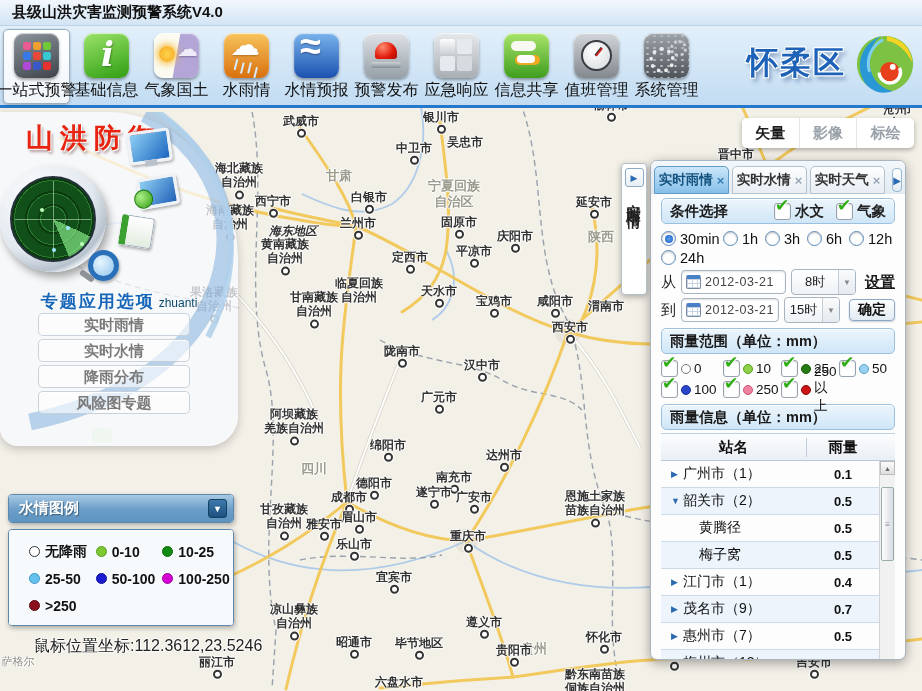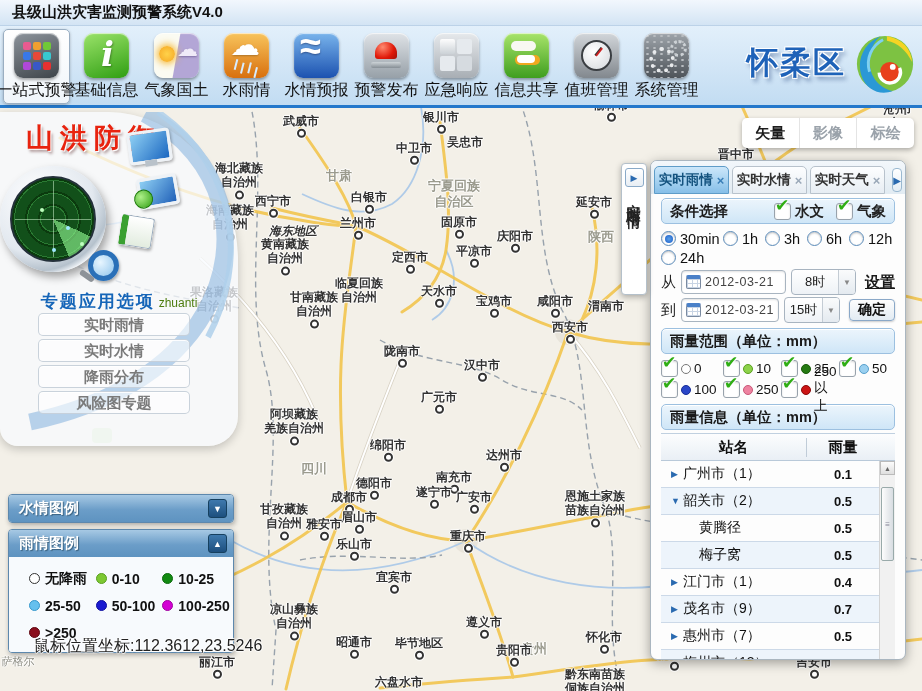--- a/index.html
+++ b/index.html
@@ -92,21 +92,21 @@
   .lp-icon{position:absolute;}
   .monitor-icon{left:128px;top:18px;width:37px;height:27px;border:3px solid #eef2f6;border-radius:4px;background:linear-gradient(135deg,#8fd0f4,#1a66c0);transform:rotate(-8deg);box-shadow:1px 2px 3px rgba(0,0,0,.3);}
   .monitor-icon::after{content:"";position:absolute;left:12px;top:27px;width:12px;height:6px;background:#b9c2ca;}
   .globe-pc-icon{left:138px;top:64px;width:34px;height:25px;border:3px solid #eef2f6;border-radius:4px;background:linear-gradient(135deg,#8fd0f4,#2060b8);transform:rotate(-10deg);box-shadow:1px 2px 3px rgba(0,0,0,.3);}
   .globe-pc-icon::before{content:"";position:absolute;left:-8px;top:8px;width:17px;height:17px;border-radius:50%;background:radial-gradient(circle at 35% 35%,#aef08a,#2f9e12);border:1px solid #1c7a08;}
   .book-icon{left:120px;top:104px;width:25px;height:29px;background:linear-gradient(#ffffff,#e2ecdf);border:1px solid #9ab;border-left:7px solid #3aa030;border-radius:3px;transform:rotate(9deg);box-shadow:1px 2px 3px rgba(0,0,0,.3);}
   .magnifier-icon{left:88px;top:138px;width:21px;height:21px;border:5px solid #2a70b8;border-radius:50%;background:radial-gradient(circle at 35% 35%,#e8f6ff,#8fc4ec);box-shadow:1px 2px 3px rgba(0,0,0,.3);}
   .magnifier-icon::after{content:"";position:absolute;left:-14px;top:18px;width:16px;height:6px;border-radius:3px;background:#8d9298;transform:rotate(35deg);}
   .sec-title{position:absolute;left:0;width:100%;top:178px;text-align:center;}
   .sec-title .zh{font-size:17px;font-weight:900;color:#1565b8;letter-spacing:2px;}
-  .sec-title .sub{font-size:12px;color:#4d7c0f;margin-left:4px;}
+  .sec-title .sub{font-size:12px;color:#0c4a6e;margin-left:4px;}
   .menu{position:absolute;left:38px;top:201px;width:152px;}
   .menu-btn{height:21px;line-height:21px;margin-bottom:3px;text-align:center;font-size:15px;font-weight:bold;color:#7a7a7a;
     background:rgba(255,255,255,.6);border:1px solid rgba(195,205,215,.9);border-radius:5px;box-shadow:inset 0 1px 0 rgba(255,255,255,.9);cursor:pointer;}
   
   .legend{position:absolute;left:8px;width:224px;border:1px solid #5d88ad;border-radius:4px;overflow:hidden;
     box-shadow:1px 2px 5px rgba(0,0,0,.3);z-index:12;}
   .legend-hd{height:27px;background:linear-gradient(#a7c9e4,#6b9dc8 55%,#5e93c0);display:flex;align-items:center;justify-content:space-between;padding:0 6px 0 10px;}
   .legend-hd .lt{font-size:15px;font-weight:bold;color:#fff;text-shadow:1px 1px 1px #3a617f;}
   .lg-btn{width:17px;height:17px;border-radius:3px;background:linear-gradient(#3f79ad,#1d4f7e);border:1px solid #16405f;color:#fff;font-size:9px;display:flex;align-items:center;justify-content:center;cursor:pointer;}
   .legend.water{top:494px;}
@@ -627,24 +627,20 @@
       </div>
   </div>
 
   <div class="legend water">
     <div class="legend-hd">
       <span class="lt">水情图例</span>
       <span class="lg-btn">▼</span>
     </div>
   </div>
   <div class="legend rain">
-    <div class="legend-hd">
-      <span class="lt">雨情图例</span>
-      <span class="lg-btn">▲</span>
-    </div>
     <div class="legend-body">
 
         <div class="lg-item">
           <span class="lg-dot" style="background: rgb(255, 255, 255); border-color: rgb(51, 51, 51);"></span>
           <span class="lg-label">无降雨</span>
         </div>
 
         <div class="lg-item">
           <span class="lg-dot" style="background: rgb(125, 200, 50); border-color: rgb(90, 160, 32);"></span>
           <span class="lg-label">0-10</span>

